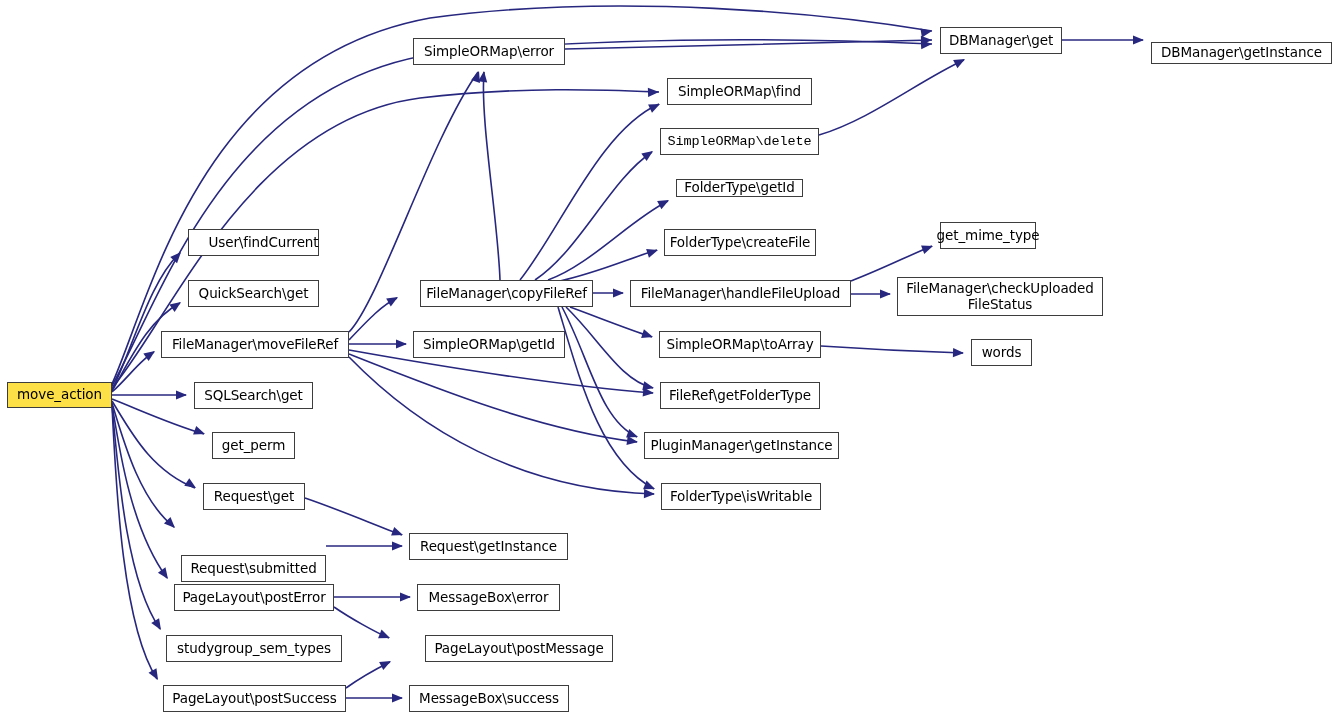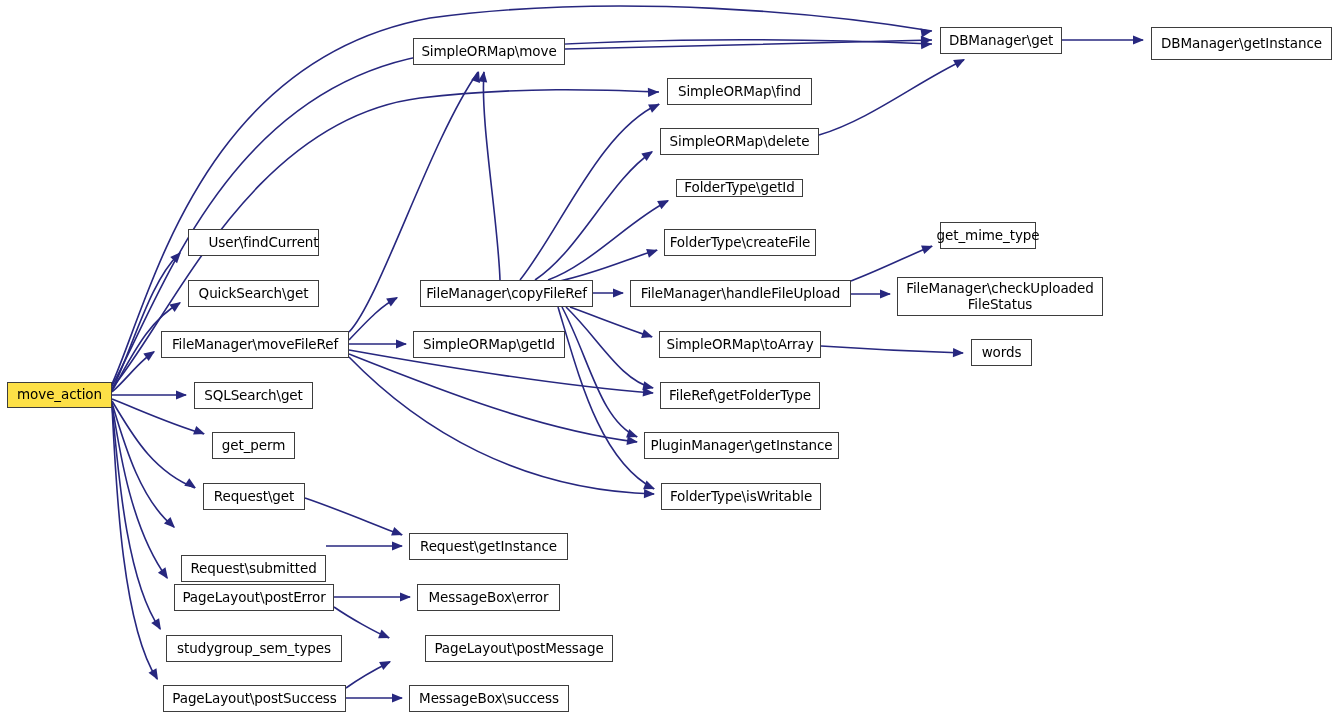--- a/index.html
+++ b/index.html
@@ -227,36 +227,36 @@
       <div class="node" style="left: 188px; top: 229px; width: 131px; height: 27px; padding-left: 20px;">User\findCurrent</div>
       <div class="node" style="left: 188px; top: 280px; width: 131px; height: 27px;">QuickSearch\get</div>
       <div class="node" style="left: 161px; top: 331px; width: 188px; height: 27px;">FileManager\moveFileRef</div>
       <div class="node" style="left: 194px; top: 382px; width: 119px; height: 27px;">SQLSearch\get</div>
       <div class="node" style="left: 212px; top: 432px; width: 83px; height: 27px;">get_perm</div>
       <div class="node" style="left: 203px; top: 483px; width: 102px; height: 27px;">Request\get</div>
       <div class="node" style="left: 181px; top: 533px; width: 145px; height: 27px; margin-top: 22px;">Request\submitted</div>
       <div class="node" style="left: 174px; top: 584px; width: 160px; height: 27px;">PageLayout\postError</div>
       <div class="node" style="left: 166px; top: 635px; width: 176px; height: 27px;">studygroup_sem_types</div>
       <div class="node" style="left: 163px; top: 685px; width: 183px; height: 27px;">PageLayout\postSuccess</div>
-      <div class="node" style="left: 413px; top: 38px; width: 152px; height: 27px;">SimpleORMap\move</div>
+      <div class="node" style="left: 413px; top: 38px; width: 152px; height: 27px;">SimpleORMap\error</div>
       <div class="node" style="left: 420px; top: 280px; width: 173px; height: 27px;">FileManager\copyFileRef</div>
       <div class="node" style="left: 413px; top: 331px; width: 152px; height: 27px;">SimpleORMap\getId</div>
       <div class="node" style="left: 409px; top: 533px; width: 159px; height: 27px;">Request\getInstance</div>
       <div class="node" style="left: 417px; top: 584px; width: 143px; height: 27px;">MessageBox\error</div>
       <div class="node" style="left: 381px; top: 635px; width: 188px; height: 27px; margin-left: 44px;">PageLayout\postMessage</div>
       <div class="node" style="left: 409px; top: 685px; width: 160px; height: 27px;">MessageBox\success</div>
       <div class="node" style="left: 667px; top: 78px; width: 145px; height: 27px;">SimpleORMap\find</div>
-      <div class="node" style="left: 660px; top: 128px; width: 159px; height: 27px;">SimpleORMap\delete</div>
+      <div class="node" style="left: 660px; top: 128px; width: 159px; height: 27px; font-family: Liberation Mono, monospace;">SimpleORMap\delete</div>
       <div class="node" style="left: 676px; top: 179px; width: 127px; height: 18px;">FolderType\getId</div>
       <div class="node" style="left: 664px; top: 229px; width: 152px; height: 27px;">FolderType\createFile</div>
       <div class="node" style="left: 630px; top: 280px; width: 221px; height: 27px;">FileManager\handleFileUpload</div>
       <div class="node" style="left: 659px; top: 331px; width: 162px; height: 27px;">SimpleORMap\toArray</div>
       <div class="node" style="left: 660px; top: 382px; width: 160px; height: 27px;">FileRef\getFolderType</div>
       <div class="node" style="left: 644px; top: 432px; width: 195px; height: 27px;">PluginManager\getInstance</div>
       <div class="node" style="left: 661px; top: 483px; width: 160px; height: 27px;">FolderType\isWritable</div>
       <div class="node" style="left: 940px; top: 27px; width: 122px; height: 27px;">DBManager\get</div>
       <div class="node" style="left: 940px; top: 222px; width: 96px; height: 27px;">get_mime_type</div>
       <div class="node" style="left: 897px; top: 277px; width: 206px; height: 39px;">FileManager\checkUploaded
 FileStatus</div>
       <div class="node" style="left: 971px; top: 339px; width: 61px; height: 27px;">words</div>
-      <div class="node" style="left: 1151px; top: 27px; width: 181px; height: 33px;">DBManager\getInstance</div>
+      <div class="node" style="left: 1151px; top: 42px; width: 181px; height: 22px;">DBManager\getInstance</div>
     </div>
 </div>
 
 </body></html>

